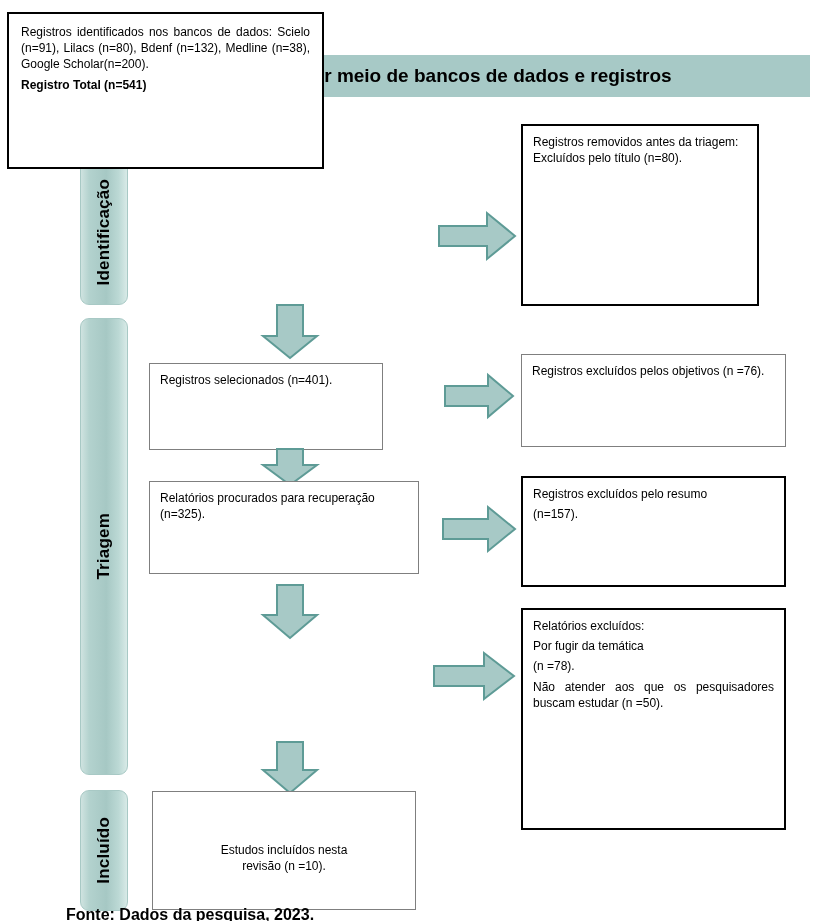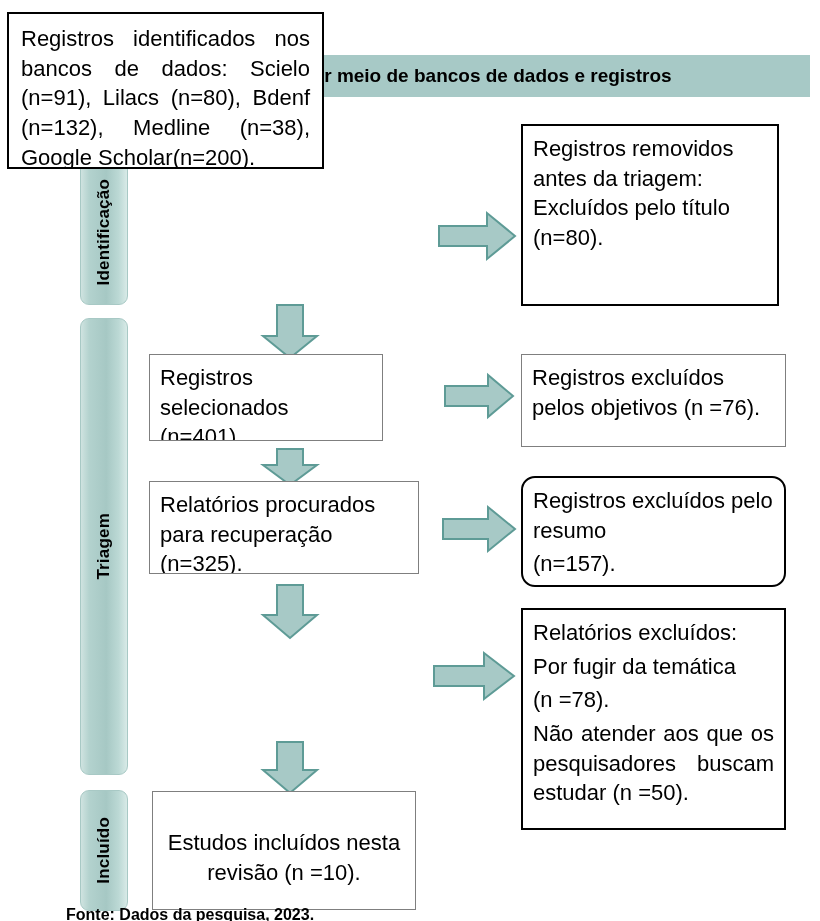--- a/index.html
+++ b/index.html
@@ -60,21 +60,21 @@
     color: #000;
     white-space: nowrap;
   }
   .stage-bar.ident .vtext { font-weight: bold; }
 
   
   .box {
     position: absolute;
     background: #ffffff;
     box-sizing: border-box;
-    font-size: 22px;
+    font-size: 12px;
     line-height: 1.35;
     color: #000;
     padding: 8px 10px 6px 10px;
     overflow: hidden;
   }
   .box.thick  { border: 2.5px solid #000000; }
   .box.thin   { border: 1.3px solid #7f7f7f; }
   .box.justify { text-align: justify; text-align-last: left; }
   .box.center  { text-align: center; }
   .box p { margin: 0; }
@@ -116,38 +116,38 @@
 
   <div class="stage-bar" style="left:80px; top:790px; width:48px; height:121px;">
     <span class="vtext">Incluído</span>
   </div>
 
   <div class="box thick justify" id="box-identified" style="left:7px; top:12px; width:317px; height:157px; padding:10px 12px;">
     <p>Registros identificados nos bancos de dados: Scielo (n=91), Lilacs (n=80), Bdenf (n=132), Medline (n=38), Google Scholar(n=200).</p>
     <p class="gap bold" style="text-align:center;">Registro Total (n=541)</p>
   </div>
 
-  <div class="box thick" style="left:521px; top:124px; width:258px; height:182px;">
+  <div class="box thick" style="left:521px; top:124px; width:238px; height:182px;">
     <p>Registros removidos antes da triagem:</p>
     <p>Excluídos pelo título (n=80).</p>
   </div>
 
   <div class="arrow" style="left:437px; top:210px; width:80px; height:52px;">
     <svg viewBox="0 0 80 52" preserveAspectRatio="none">
       <polygon points="2,16 50,16 50,3 78,26 50,49 50,36 2,36" fill="#a7c9c6" stroke="#5e9b96" stroke-width="2"></polygon>
     </svg>
   </div>
 
   <div class="arrow" style="left:259px; top:303px; width:62px; height:57px;">
     <svg viewBox="0 0 62 57" preserveAspectRatio="none">
       <polygon points="18,2 44,2 44,33 58,33 31,55 4,33 18,33" fill="#a7c9c6" stroke="#5e9b96" stroke-width="2"></polygon>
     </svg>
   </div>
 
-  <div class="box thin justify" style="left:149px; top:354px; width:234px; height:87px;">
+  <div class="box thin justify" style="left:149px; top:363px; width:234px; height:87px;">
     <p>Registros selecionados (n=401).</p>
   </div>
 
   <div class="arrow" style="left:443px; top:372px; width:72px; height:48px;">
     <svg viewBox="0 0 72 48" preserveAspectRatio="none">
       <polygon points="2,14 45,14 45,3 70,24 45,45 45,34 2,34" fill="#a7c9c6" stroke="#5e9b96" stroke-width="2"></polygon>
     </svg>
   </div>
 
   <div class="box thin" style="left:521px; top:354px; width:265px; height:93px;">
@@ -163,21 +163,21 @@
   <div class="box thin" style="left:149px; top:481px; width:270px; height:93px;">
     <p>Relatórios procurados para recuperação (n=325).</p>
   </div>
 
   <div class="arrow" style="left:441px; top:504px; width:76px; height:50px;">
     <svg viewBox="0 0 76 50" preserveAspectRatio="none">
       <polygon points="2,15 47,15 47,3 74,25 47,47 47,35 2,35" fill="#a7c9c6" stroke="#5e9b96" stroke-width="2"></polygon>
     </svg>
   </div>
 
-  <div class="box thick" style="left:521px; top:476px; width:265px; height:111px;border-radius:14px;">
+  <div class="box thick" style="left:521px; top:476px; width:265px; height:111px;">
     <p>Registros excluídos pelo resumo</p>
     <p class="gap">(n=157).</p>
   </div>
 
   <div class="arrow" style="left:259px; top:583px; width:62px; height:57px;">
     <svg viewBox="0 0 62 57" preserveAspectRatio="none">
       <polygon points="18,2 44,2 44,32 58,32 31,55 4,32 18,32" fill="#a7c9c6" stroke="#5e9b96" stroke-width="2"></polygon>
     </svg>
   </div>
 
@@ -194,20 +194,20 @@
     <p class="gap">(n =78).</p>
     <p class="gap">Não atender aos que os pesquisadores buscam estudar (n =50).</p>
   </div>
 
   <div class="arrow" style="left:259px; top:740px; width:62px; height:55px;">
     <svg viewBox="0 0 62 55" preserveAspectRatio="none">
       <polygon points="18,2 44,2 44,30 58,30 31,53 4,30 18,30" fill="#a7c9c6" stroke="#5e9b96" stroke-width="2"></polygon>
     </svg>
   </div>
 
-  <div class="box thin center" style="left:152px; top:791px; width:264px; height:119px; padding-top:36px;">
+  <div class="box thin center" style="left:152px; top:791px; width:264px; height:119px; padding-top:50px;">
     <p>Estudos incluídos nesta</p>
     <p style="">revisão (n =10).</p>
   </div>
 
   <div class="footer-note" style="left:66px; top:906px;">Fonte: Dados da pesquisa, 2023.</div>
 
 </div>
 
 </body></html>

